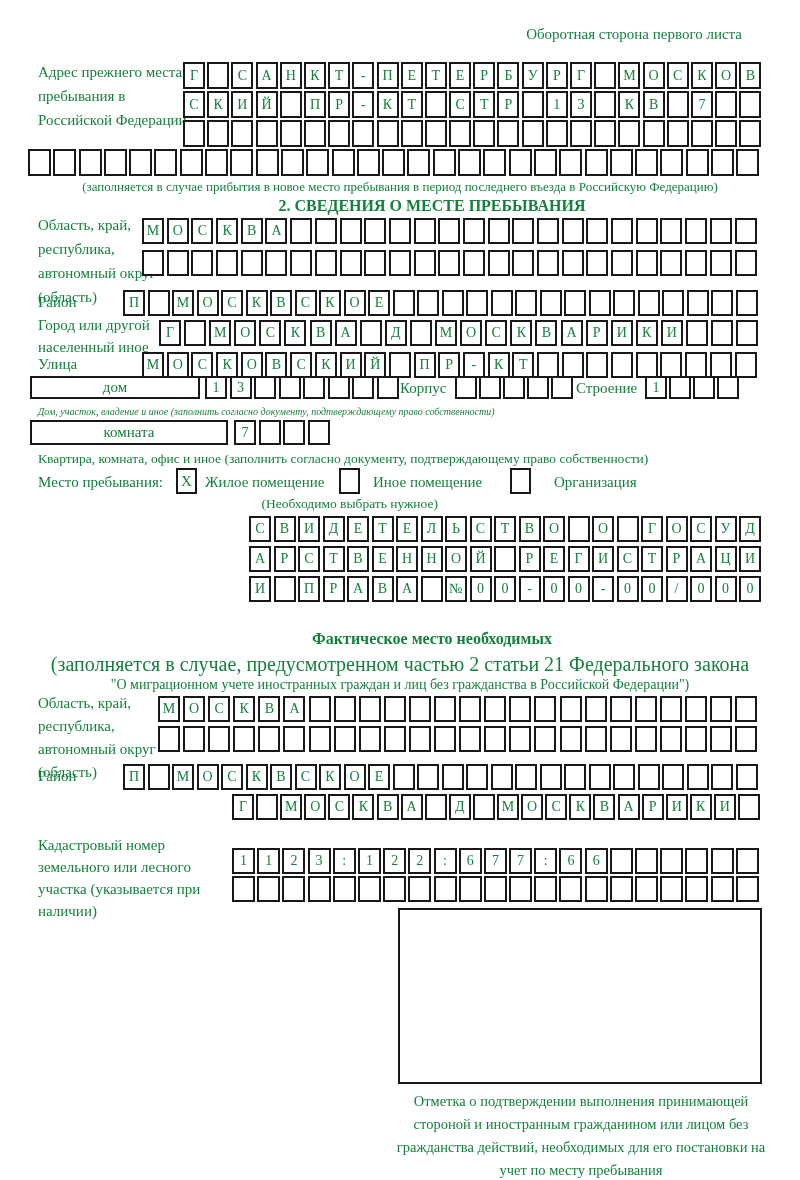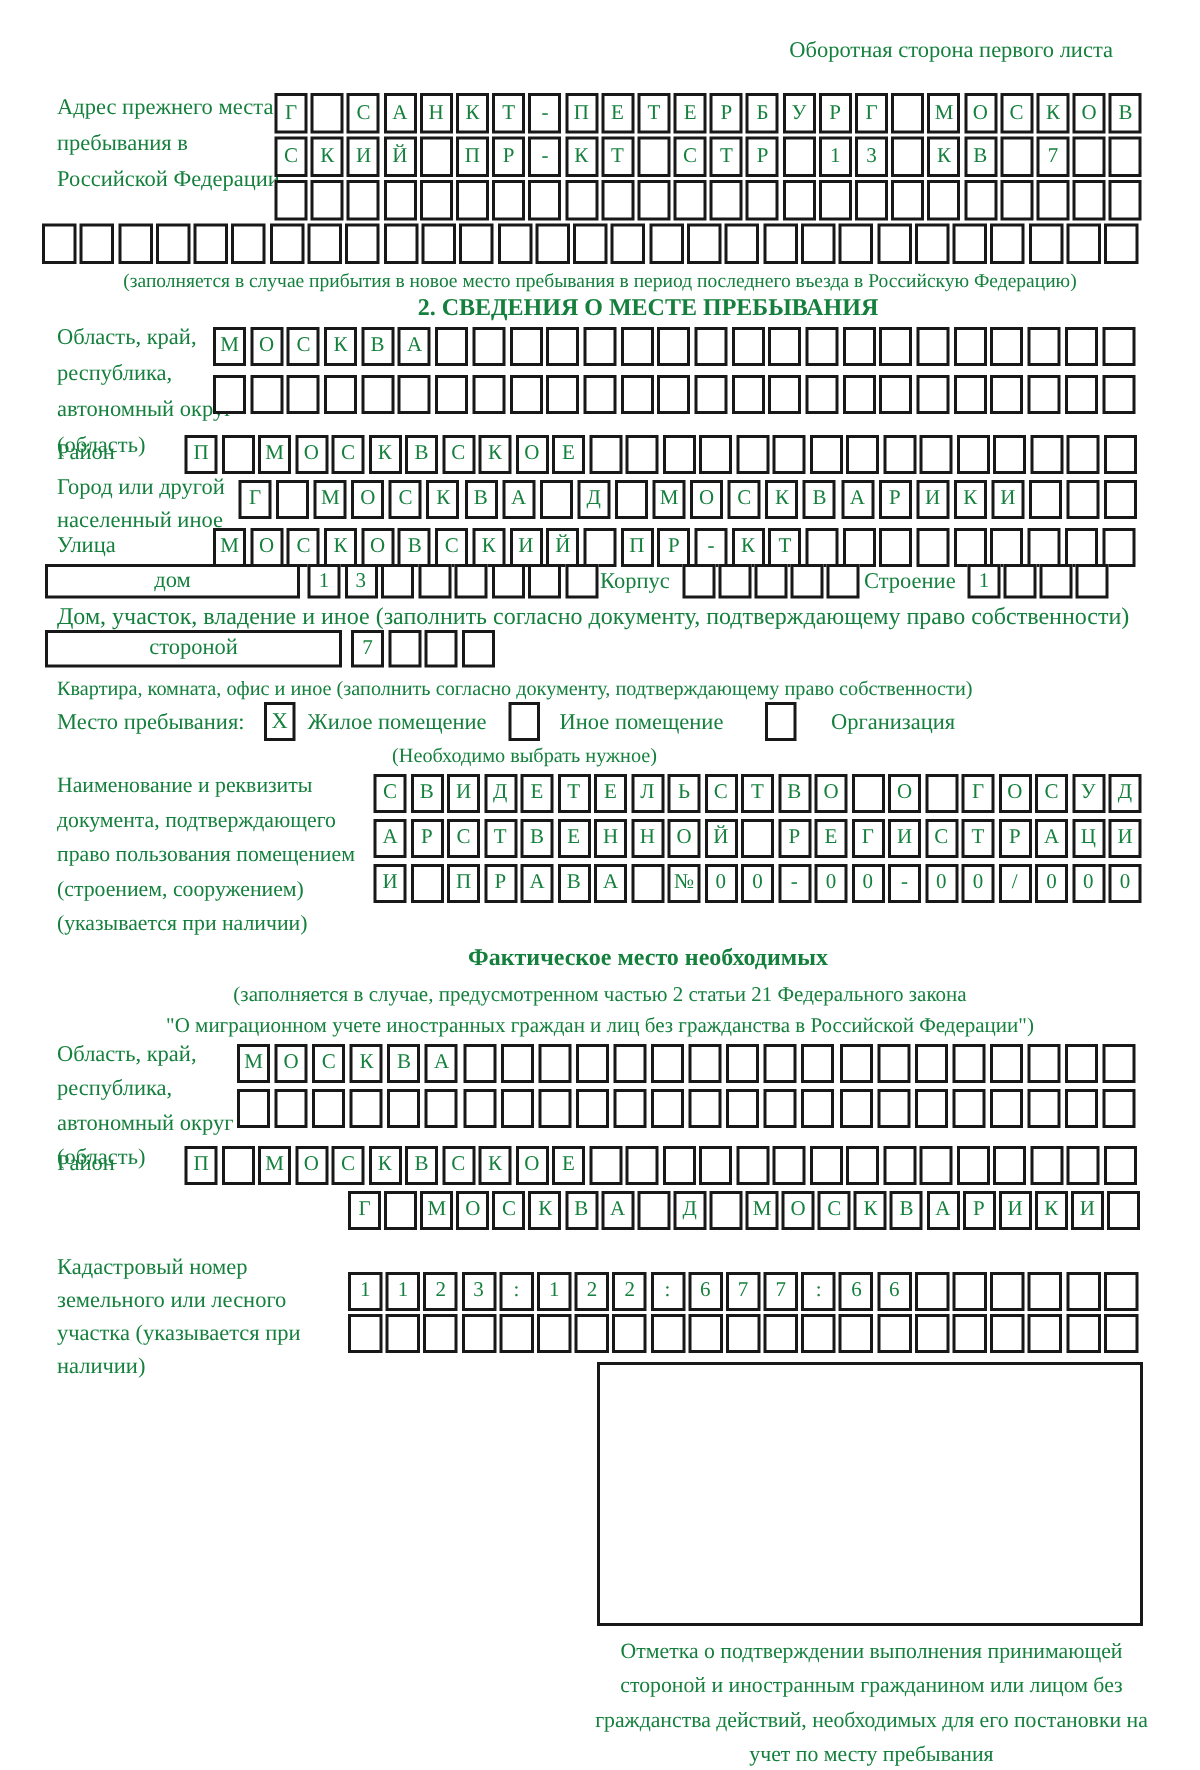--- a/index.html
+++ b/index.html
@@ -303,41 +303,40 @@
       <div class="cell"></div>
       <div class="cell"></div>
     </div>
   <div class="lbl" style="left:576px;top:376px;">Строение</div>
   <div class="cellrow" style="left:645px;top:376px;--w:22px;--g:2px;--h:23px">
       <div class="cell">1</div>
       <div class="cell"></div>
       <div class="cell"></div>
       <div class="cell"></div>
     </div>
-  <div class="note" style="left:38px;top:404px;font-size:16px;">Дом, участок, владение и иное (заполнить согласно документу, подтверждающему право собственности)</div>
-
-  <div class="labelbox" style="left:30px;top:420px;width:198px;height:25px;">стороной</div>
+  <div class="note" style="left:38px;top:404px;font-size:10px;font-style:italic;">Дом, участок, владение и иное (заполнить согласно документу, подтверждающему право собственности)</div>
+
+  <div class="labelbox" style="left:30px;top:420px;width:198px;height:25px;">комната</div>
   <div class="cellrow" style="left:234px;top:420px;--w:22px;--g:2.5px;--h:25px">
       <div class="cell">7</div>
       <div class="cell"></div>
       <div class="cell"></div>
       <div class="cell"></div>
     </div>
   <div class="note" style="left:38px;top:451px;font-size:13.5px;">Квартира, комната, офис и иное (заполнить согласно документу, подтверждающему право собственности)</div>
 
   <div class="lbl" style="left:38px;top:470px;">Место пребывания:</div>
   <div class="checkbox" style="left:176px;top:468px;">X</div>
   <div class="lbl" style="left:205px;top:470px;">Жилое помещение</div>
   <div class="checkbox" style="left:339px;top:468px;"></div>
   <div class="lbl" style="left:373px;top:470px;">Иное помещение</div>
   <div class="checkbox" style="left:510px;top:468px;"></div>
   <div class="lbl" style="left:554px;top:470px;">Организация</div>
   <div class="note" style="left:238px;top:496px;width:200px;text-align:right;font-size:13.5px;">(Необходимо выбрать нужное)</div>
 
-  <div class="lbl" style="left:38px;top:513px;width:208px;font-size:14.5px;line-height:23px;">Наименование и реквизиты документа, подтверждающего право пользования помещением (строением, сооружением) (указывается при наличии)</div>
   <div class="cellrow" style="left:249px;top:516px;--w:22px;--g:2.5px;--h:26px">
       <div class="cell">С</div>
       <div class="cell">В</div>
       <div class="cell">И</div>
       <div class="cell">Д</div>
       <div class="cell">Е</div>
       <div class="cell">Т</div>
       <div class="cell">Е</div>
       <div class="cell">Л</div>
       <div class="cell">Ь</div>
@@ -395,21 +394,21 @@
       <div class="cell">-</div>
       <div class="cell">0</div>
       <div class="cell">0</div>
       <div class="cell">/</div>
       <div class="cell">0</div>
       <div class="cell">0</div>
       <div class="cell">0</div>
     </div>
 
   <div class="title centered" style="top:630px;">Фактическое место необходимых</div>
-  <div class="note centered" style="top:656px;font-size:14px;">(заполняется в случае, предусмотренном частью 2 статьи 21 Федерального закона</div>
+  <div class="note centered" style="top:656px;font-size:20px;">(заполняется в случае, предусмотренном частью 2 статьи 21 Федерального закона</div>
   <div class="note centered" style="top:677px;font-size:14px;">"О миграционном учете иностранных граждан и лиц без гражданства в Российской Федерации")</div>
 
   <div class="lbl" style="left:38px;top:692px;width:158px;line-height:23px;">Область, край, республика, автономный округ (область)</div>
   <div class="cellrow" style="left:158px;top:696px;--w:22px;--g:3.1px;--h:26px">
       <div class="cell">М</div>
       <div class="cell">О</div>
       <div class="cell">С</div>
       <div class="cell">К</div>
       <div class="cell">В</div>
       <div class="cell">А</div>

